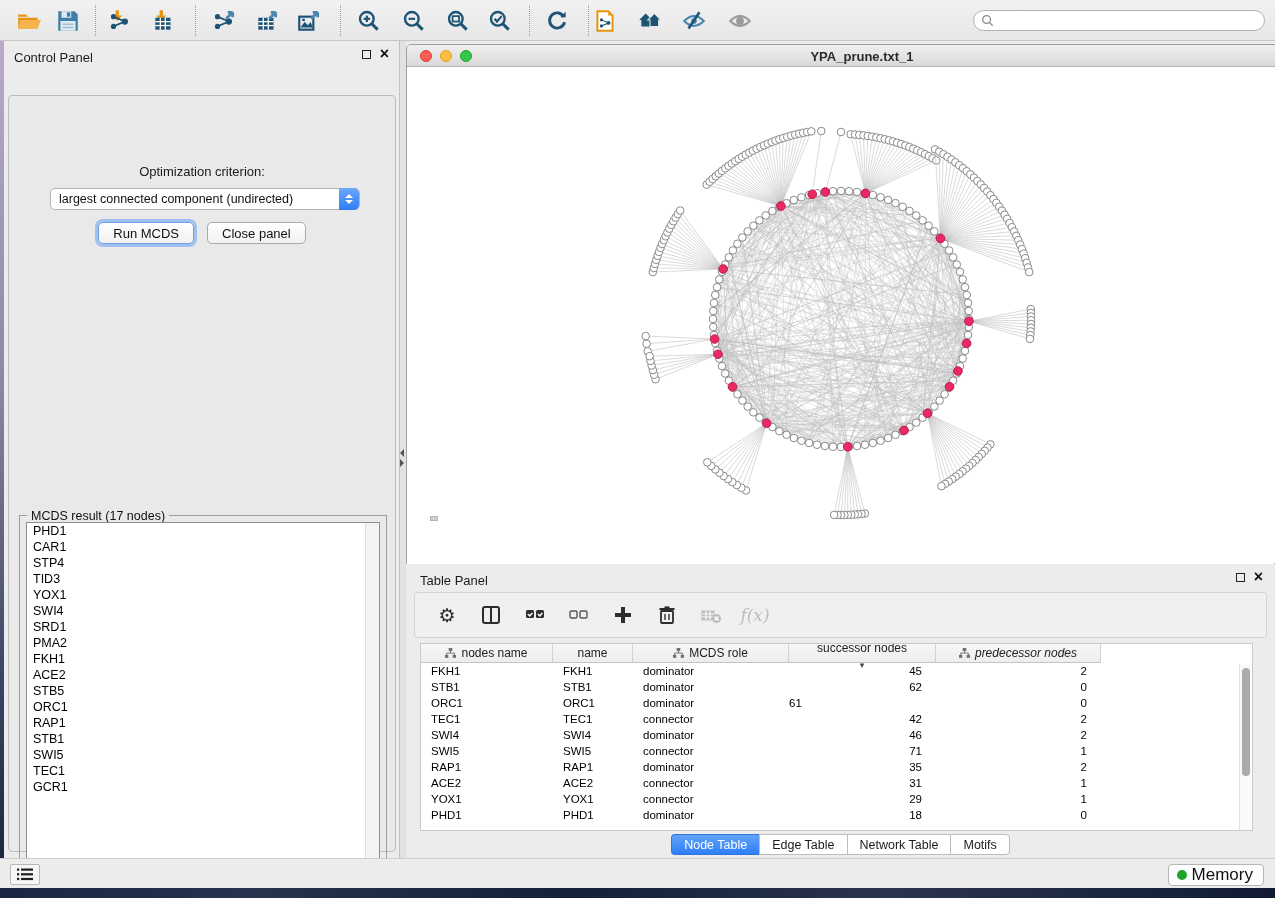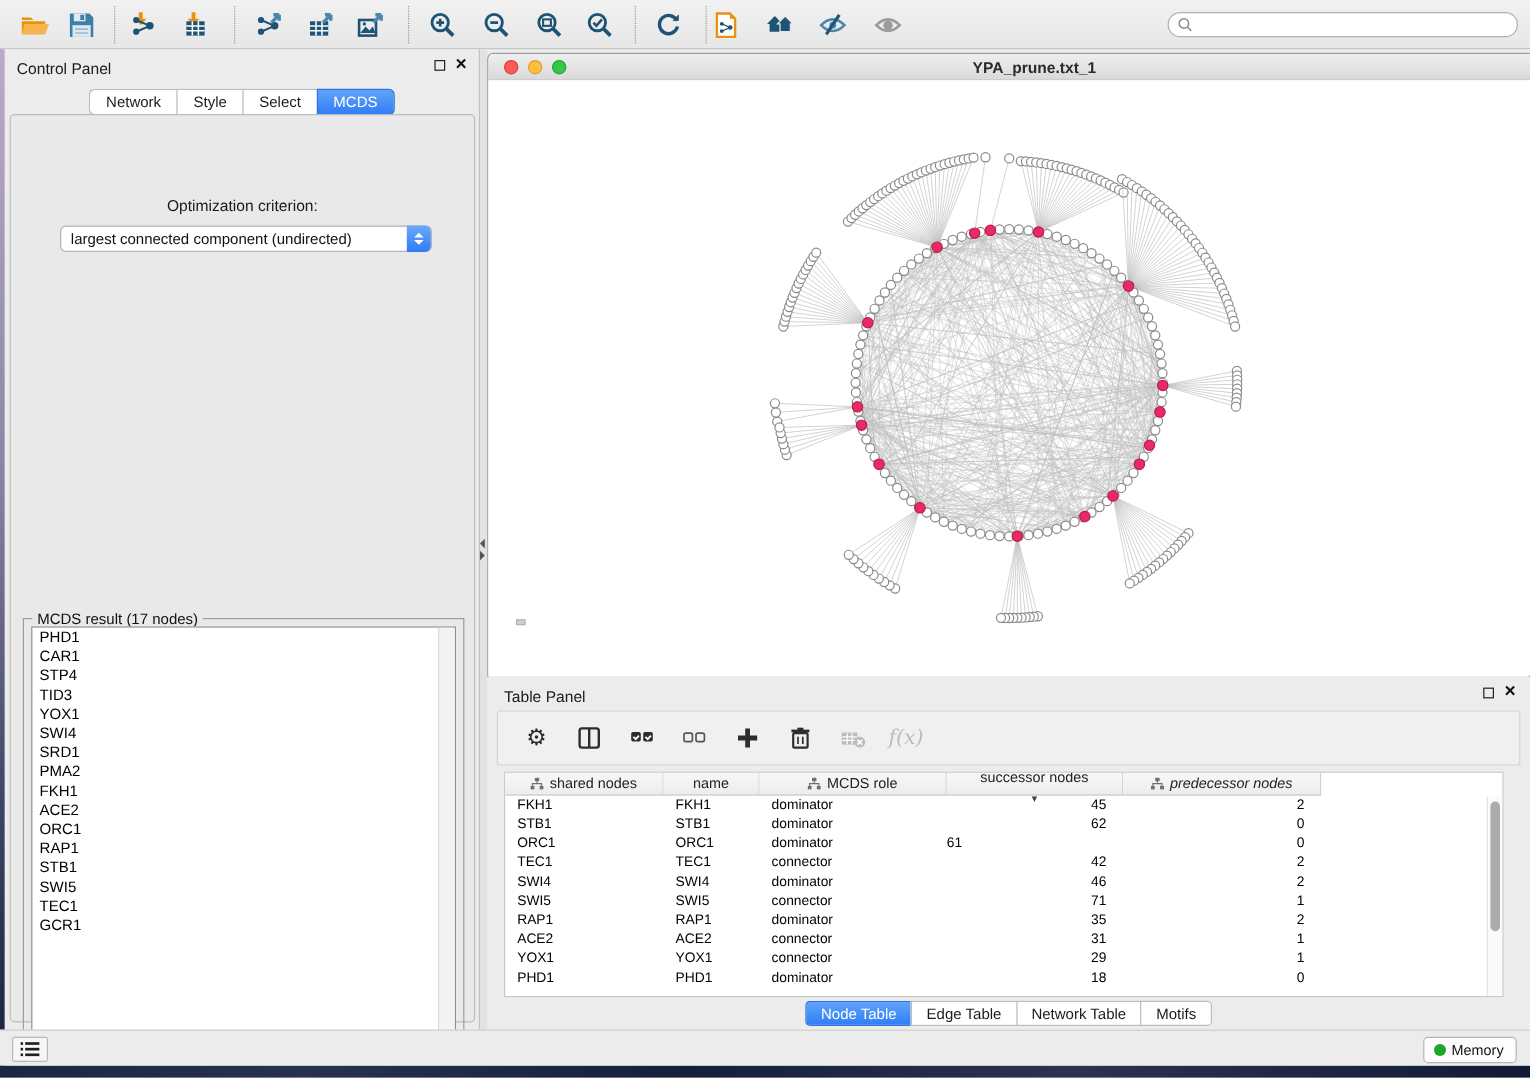--- a/index.html
+++ b/index.html
@@ -123,21 +123,21 @@
   .btab.active { background:linear-gradient(#61a3f8,#2f7ef6); color:#fff; border-color:#2f74e0;}
 
   
   .statusbar { position:absolute; left:0; top:858px; width:1275px; height:30px;
     background:#ececec; border-top:1px solid #cfcfcf; }
   .list-btn { position:absolute; left:10px; top:5px; width:30px; height:21px; background:#f6f6f6;
     border:1px solid #b9b9b9; border-radius:2px; display:flex; align-items:center; justify-content:center;
     cursor:pointer;}
   .mem-btn { position:absolute; right:11px; top:5px; height:22px; padding:0 10px 0 8px;
     background:#fdfdfd; border:1px solid #b5b5b5; border-radius:4px; display:flex; align-items:center;
-    gap:5px; font-size:12px; color:#111; cursor:pointer;}
+    gap:5px; font-size:17px; color:#111; cursor:pointer;}
   .mem-dot { width:10px; height:10px; border-radius:50%; background:#1fa32a; }
 </style>
 </head>
 <body>
 
 <div id="app">
 
   <div class="toolbar">
       <div class="tb-icon" style="left: 15px;">
         <svg width="26" height="26" viewBox="0 0 24 24">
@@ -289,50 +289,49 @@
 
   <div class="left-strip"></div>
   <div class="bottom-wall"></div>
 
   <div class="cpanel">
     <div class="panel-title">Control Panel</div>
     <div class="win-btns">
       <span class="float-glyph"></span>
       <span class="close-glyph">×</span>
     </div>
-    <div class="tabs-row" id="cp-tabs">
-        <div class="tab">Network</div>
-        <div class="tab">Style</div>
-        <div class="tab">Select</div>
-        <div class="tab active">MCDS</div>
-      </div>
     <div class="tab-content">
       <div class="opt-label">Optimization criterion:</div>
       <div class="dropdown">
         <span>largest connected component (undirected)</span>
         <span class="dd-stepper">
           <span class="dd-up"></span>
             <span class="dd-down"></span>
         </span>
+      </div>
+      <div class="btn-row">
+        <button class="btn focused">Run MCDS</button>
+        <button class="btn">Close panel</button>
       </div>
       <div class="groupbox">
         <div class="gb-border"></div>
         <div class="gb-title">MCDS result (17 nodes)</div>
         <div class="result-list" id="result-list">
           <div class="result-scroll"></div>
         <div class="result-item">PHD1</div>
             <div class="result-item">CAR1</div>
             <div class="result-item">STP4</div>
             <div class="result-item">TID3</div>
             <div class="result-item">YOX1</div>
             <div class="result-item">SWI4</div>
             <div class="result-item">SRD1</div>
             <div class="result-item">PMA2</div>
             <div class="result-item">FKH1</div>
             <div class="result-item">ACE2</div>
+            <div class="result-item">STB5</div>
             <div class="result-item">ORC1</div>
             <div class="result-item">RAP1</div>
             <div class="result-item">STB1</div>
             <div class="result-item">SWI5</div>
             <div class="result-item">TEC1</div>
             <div class="result-item">GCR1</div>
           </div>
       </div>
     </div>
   </div>
@@ -1446,21 +1445,21 @@
       <div class="thead" id="thead">
           <div class="th" style="width: 132px;">
             <svg width="11" height="11" viewBox="0 0 12 12">
               <g fill="#6f6f6f">
   <rect x="4" y="0" width="4" height="3.2"></rect>
                 <rect x="0" y="7.5" width="3.6" height="3.2"></rect>
   <rect x="8.4" y="7.5" width="3.6" height="3.2"></rect>
               </g>
   <path d="M6 3.2 v2.3 M1.8 7.5 v-2 h8.4 v2" stroke="#6f6f6f" fill="none"></path>
             </svg>
-            <span>shared nodes</span>
+            <span>nodes name</span>
           </div>
           <div class="th" style="width: 80px;">
             <span>name</span>
           </div>
           <div class="th" style="width: 156px;">
             <svg width="11" height="11" viewBox="0 0 12 12">
               <g fill="#6f6f6f">
   <rect x="4" y="0" width="4" height="3.2"></rect>
                 <rect x="0" y="7.5" width="3.6" height="3.2"></rect>
   <rect x="8.4" y="7.5" width="3.6" height="3.2"></rect>

